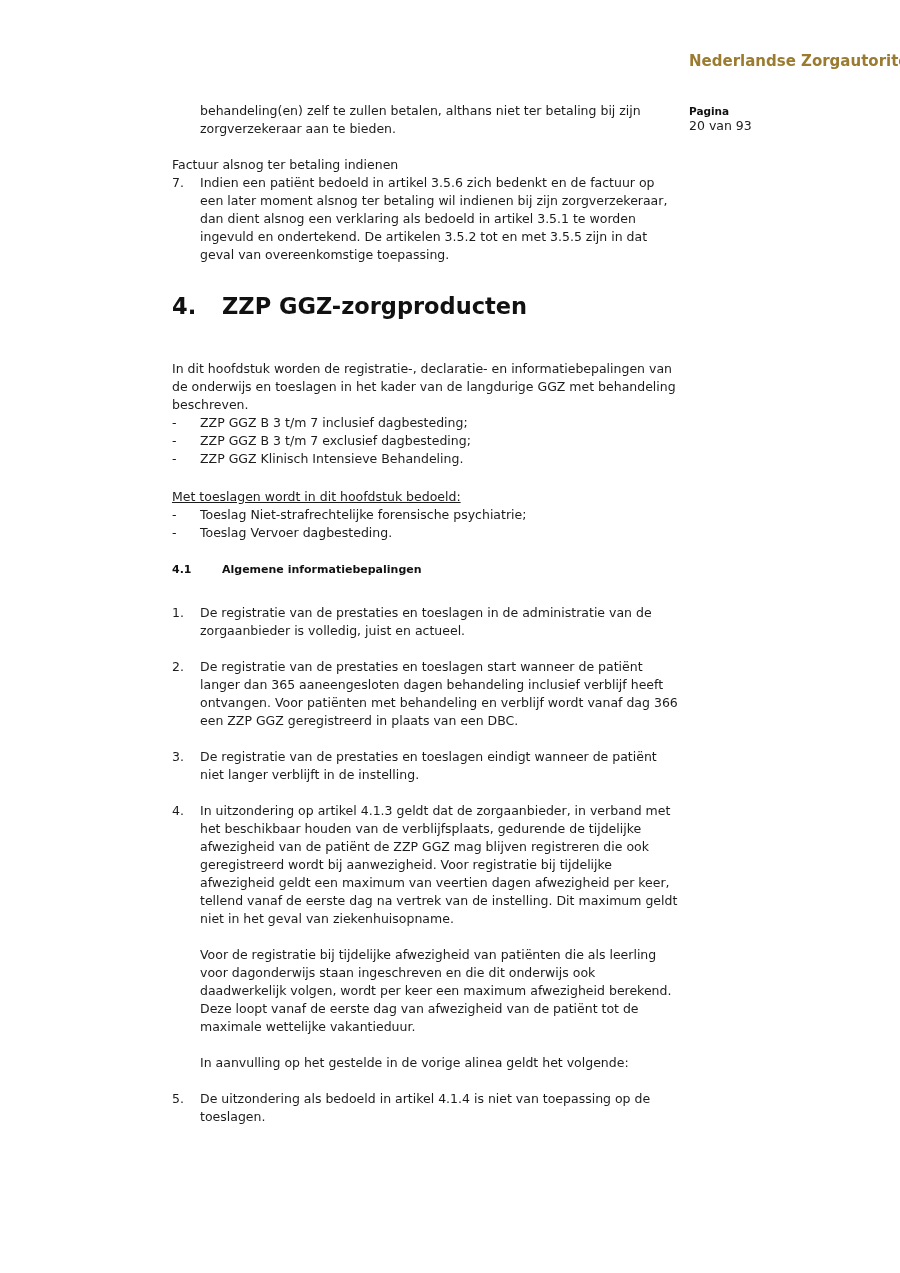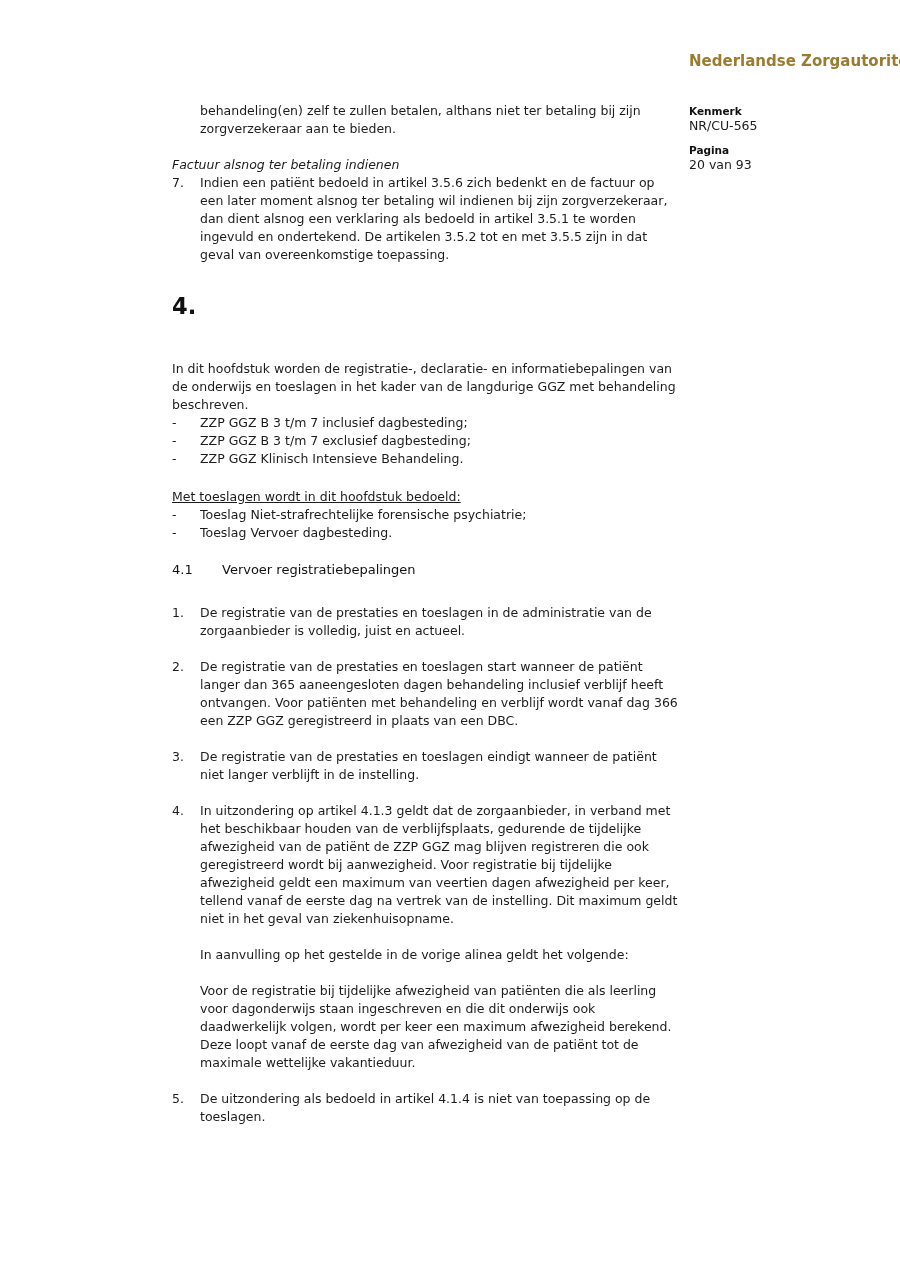--- a/index.html
+++ b/index.html
@@ -45,81 +45,78 @@
   .content {
     position: absolute;
     left: 172px;
     top: 102px;
     width: 508px;
     font-size: 12.5px;
     line-height: 18px;
   }
   .content p { margin: 0; }
   .indent { padding-left: 28px; }
-  .italic-head { font-style: italic; margin-top: 18px !important; }
+  .italic-head { margin-top: 18px !important; }
   .numitem { display: flex; }
   .numitem .num { flex: 0 0 28px; }
   .numitem .txt { flex: 1 1 auto; }
   .chapter {
     display: flex;
     margin: 28px 0 0 0;
     font-size: 22.5px;
     line-height: 28px;
     font-weight: bold;
     color: #111111;
   }
   .chapter .h-num { flex: 0 0 50px; }
   .chapter-intro { margin-top: 40px !important; }
   .gap18 { margin-top: 18px !important; }
   .gap20 { margin-top: 20px !important; text-decoration: underline; }
   .dashitem { display: flex; }
   .dashitem .num { flex: 0 0 28px; }
   .section-head {
     display: flex;
     margin-top: 19px;
-    font-size: 13px;
-    font-weight: normal;
+    font-size: 11px;
+    font-weight: bold;
     line-height: 18px;
     color: #111111;
   }
   .section-head .h-num { flex: 0 0 50px; }
   .first-item { margin-top: 25px; }
   .sub-para { margin-top: 18px !important; }
 </style>
 </head>
 <body>
 
 <div class="page">
 
   <div class="brand">Nederlandse Zorgautoriteit</div>
 
   <aside class="meta">
-    <div class="meta-group">
-      <div class="meta-label">Kenmerk</div>
-      <div class="meta-value">NR/CU-565</div>
-    </div>
     <div class="meta-group">
       <div class="meta-label">Pagina</div>
       <div class="meta-value">20 van 93</div>
     </div>
   </aside>
 
   <main class="content">
 
     <p class="indent">behandeling(en) zelf te zullen betalen, althans niet ter betaling bij zijn zorgverzekeraar aan te bieden.</p>
 
     <p class="italic-head">Factuur alsnog ter betaling indienen</p>
 
     <div class="numitem">
       <span class="num">7.</span>
       <span class="txt">Indien een patiënt bedoeld in artikel 3.5.6 zich bedenkt en de factuur op een later moment alsnog ter betaling wil indienen bij zijn zorgverzekeraar, dan dient alsnog een verklaring als bedoeld in artikel 3.5.1 te worden ingevuld en ondertekend. De artikelen 3.5.2 tot en met 3.5.5 zijn in dat geval van overeenkomstige toepassing.</span>
     </div>
 
     <h1 class="chapter">
       <span class="h-num">4.</span>
+      <span class="h-title">ZZP GGZ-zorgproducten</span>
     </h1>
 
     <p class="chapter-intro">In dit hoofdstuk worden de registratie-, declaratie- en informatiebepalingen van de onderwijs en toeslagen in het kader van de langdurige GGZ met behandeling beschreven.</p>
 
     <div class="dashitem">
       <span class="num">-</span>
       <span>ZZP GGZ B 3 t/m 7 inclusief dagbesteding;</span>
     </div>
     <div class="dashitem">
       <span class="num">-</span>
@@ -135,21 +132,21 @@
       <span class="num">-</span>
       <span>Toeslag Niet-strafrechtelijke forensische psychiatrie;</span>
     </div>
     <div class="dashitem">
       <span class="num">-</span>
       <span>Toeslag Vervoer dagbesteding.</span>
     </div>
 
     <h2 class="section-head">
       <span class="h-num">4.1</span>
-      <span>Vervoer registratiebepalingen</span>
+      <span>Algemene informatiebepalingen</span>
     </h2>
 
     <div class="numitem first-item">
       <span class="num">1.</span>
       <span class="txt">De registratie van de prestaties en toeslagen in de administratie van de zorgaanbieder is volledig, juist en actueel.</span>
     </div>
 
     <div class="numitem gap18">
       <span class="num">2.</span>
       <span class="txt">De registratie van de prestaties en toeslagen start wanneer de patiënt langer dan 365 aaneengesloten dagen behandeling inclusief verblijf heeft ontvangen. Voor patiënten met behandeling en verblijf wordt vanaf dag 366 een ZZP GGZ geregistreerd in plaats van een DBC.</span>
@@ -157,22 +154,22 @@
 
     <div class="numitem gap18">
       <span class="num">3.</span>
       <span class="txt">De registratie van de prestaties en toeslagen eindigt wanneer de patiënt niet langer verblijft in de instelling.</span>
     </div>
 
     <div class="numitem gap18">
       <span class="num">4.</span>
       <span class="txt">
         <p>In uitzondering op artikel 4.1.3 geldt dat de zorgaanbieder, in verband met het beschikbaar houden van de verblijfsplaats, gedurende de tijdelijke afwezigheid van de patiënt de ZZP GGZ mag blijven registreren die ook geregistreerd wordt bij aanwezigheid. Voor registratie bij tijdelijke afwezigheid geldt een maximum van veertien dagen afwezigheid per keer, tellend vanaf de eerste dag na vertrek van de instelling. Dit maximum geldt niet in het geval van ziekenhuisopname.</p>
+        <p class="sub-para">Voor de registratie bij tijdelijke afwezigheid van patiënten die als leerling voor dagonderwijs staan ingeschreven en die dit onderwijs ook daadwerkelijk volgen, wordt per keer een maximum afwezigheid berekend. Deze loopt vanaf de eerste dag van afwezigheid van de patiënt tot de maximale wettelijke vakantieduur.</p>
         <p class="sub-para">In aanvulling op het gestelde in de vorige alinea geldt het volgende:</p>
-        <p class="sub-para">Voor de registratie bij tijdelijke afwezigheid van patiënten die als leerling voor dagonderwijs staan ingeschreven en die dit onderwijs ook daadwerkelijk volgen, wordt per keer een maximum afwezigheid berekend. Deze loopt vanaf de eerste dag van afwezigheid van de patiënt tot de maximale wettelijke vakantieduur.</p>
       </span>
     </div>
 
     <div class="numitem gap18">
       <span class="num">5.</span>
       <span class="txt">De uitzondering als bedoeld in artikel 4.1.4 is niet van toepassing op de toeslagen.</span>
     </div>
 
   </main>
 </div>

